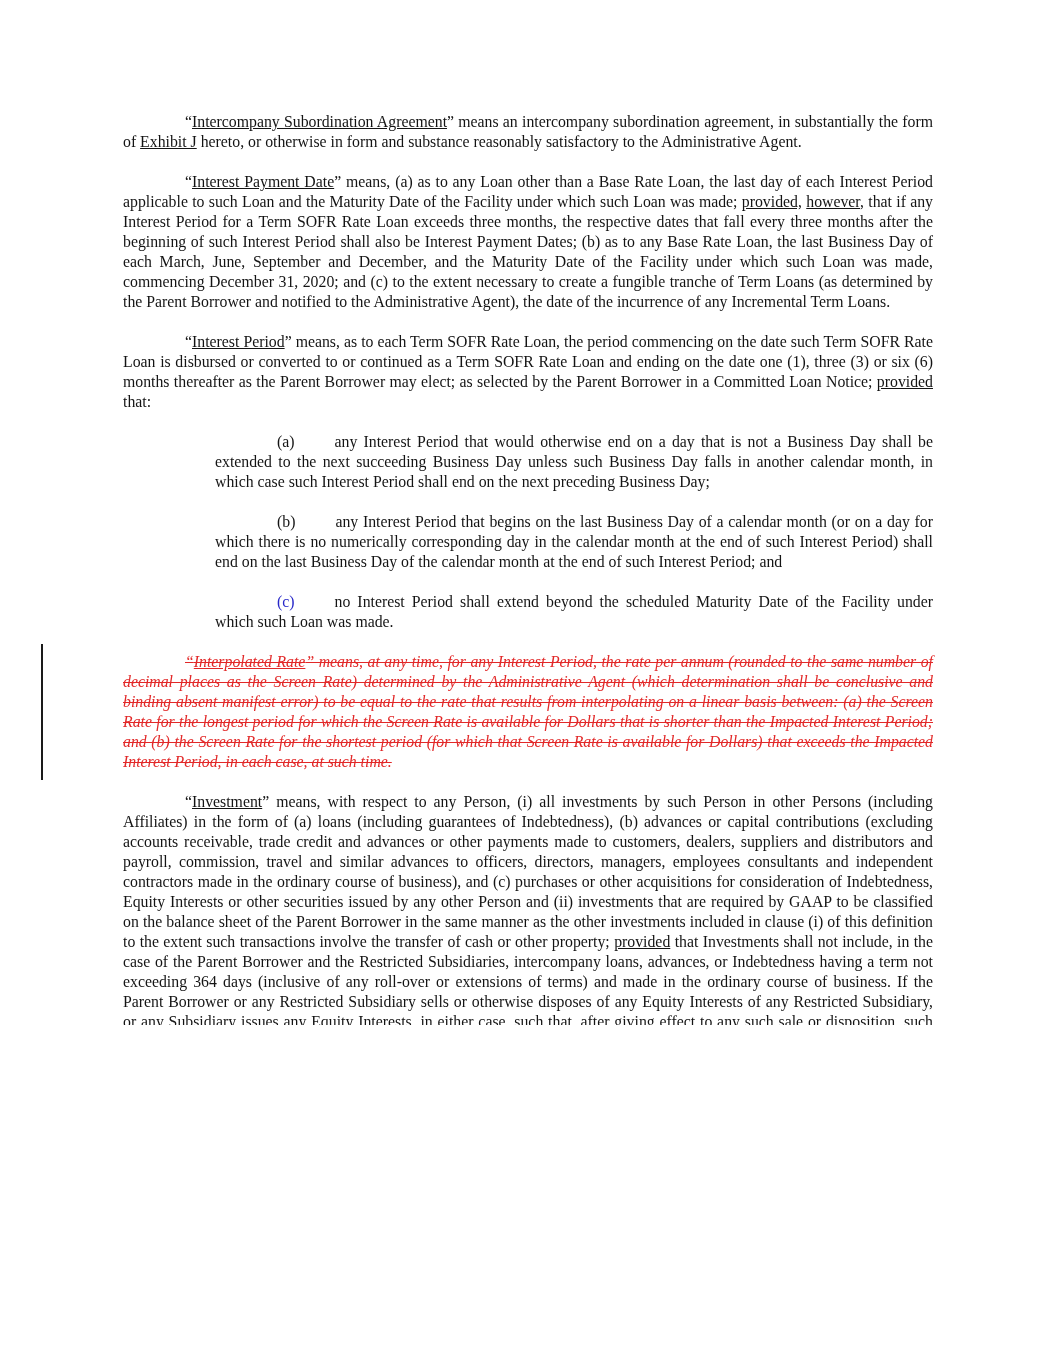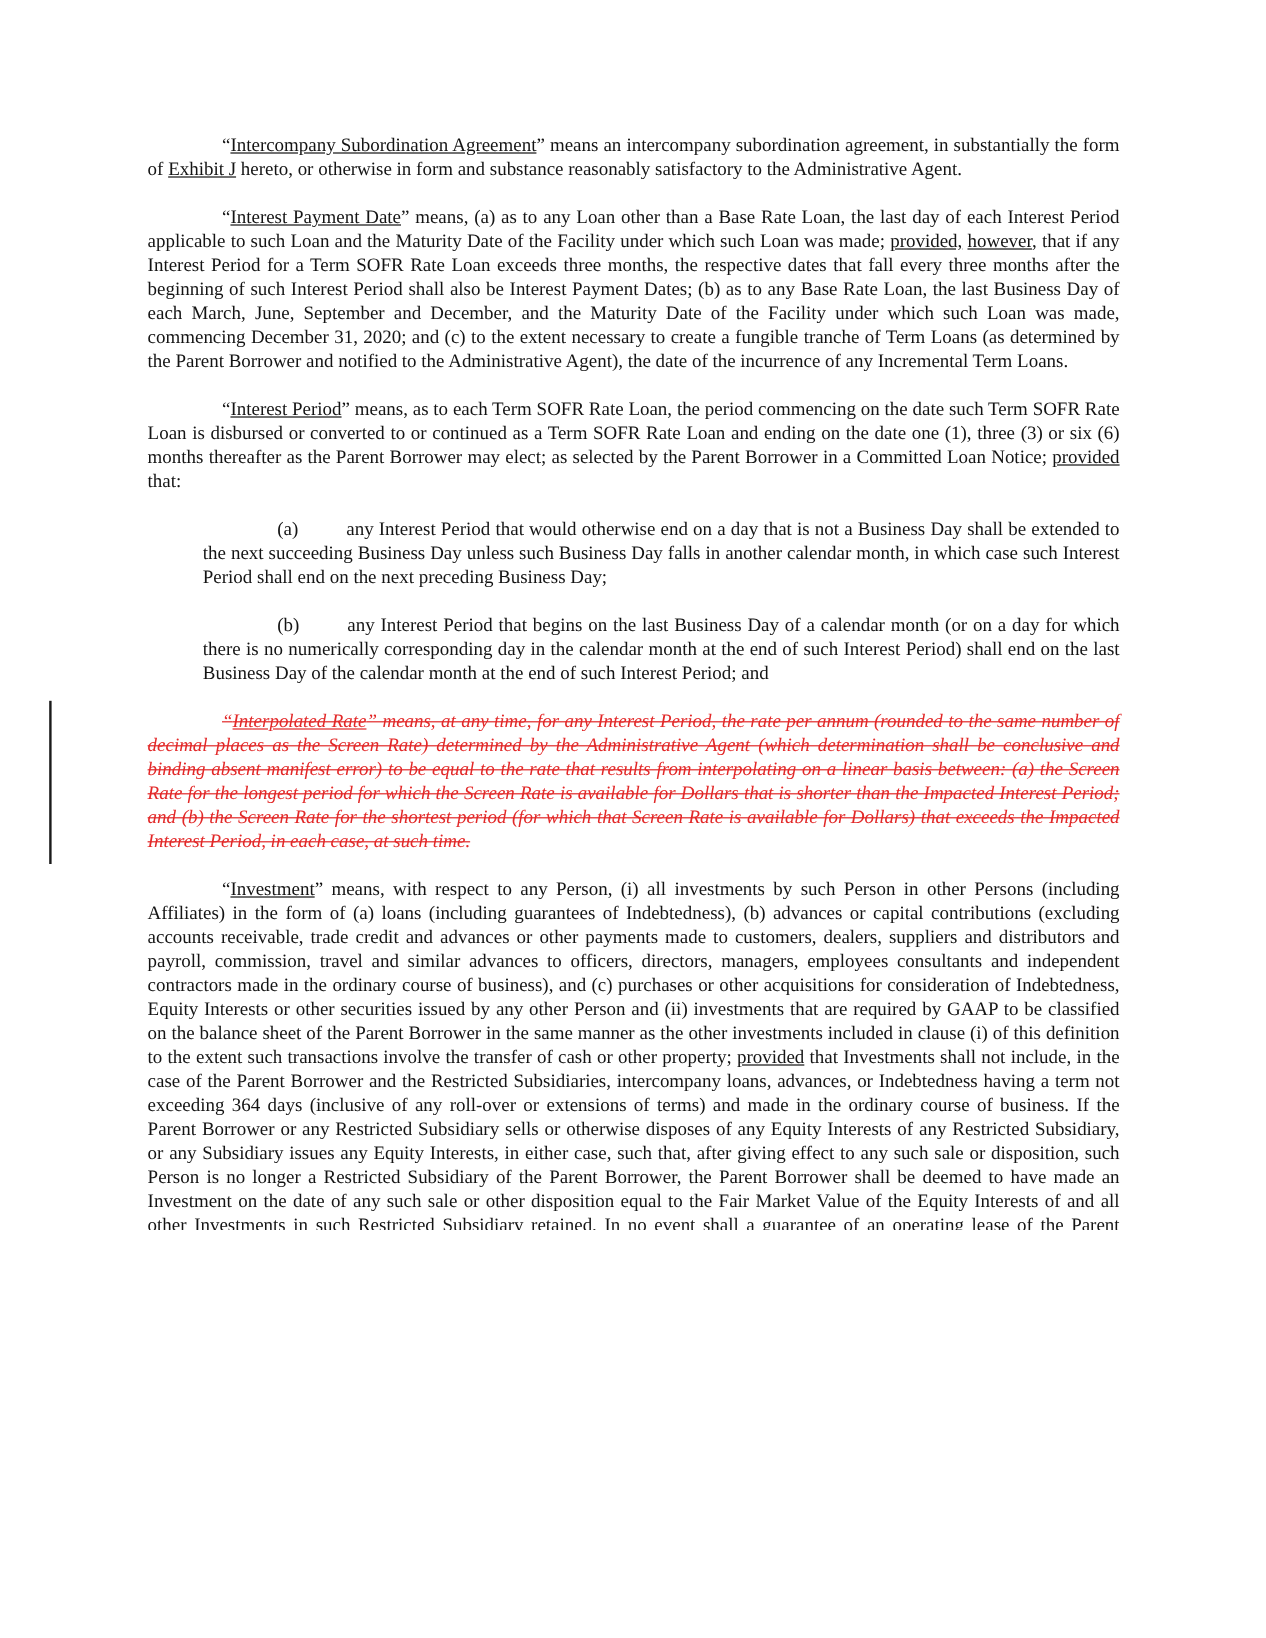--- a/index.html
+++ b/index.html
@@ -26,21 +26,21 @@
   }
   p.para{
     margin:0 0 20px 0;
     text-indent:62px;
     text-align:justify;
     font-size:15.8px;
     line-height:20px;
     color:var(--body-color);
   }
   p.sub{
-    margin-left:46px;
+    margin-left:92px;
   }
   .tab{display:inline-block;width:40px;}
   .u{text-decoration:underline;}
   .deleted-wrap{position:relative;font-style:italic;}
   p.deleted{
     color:var(--deleted-color);
     text-decoration:line-through;
   }
   p.deleted .u{text-decoration:underline;}
   .change-bar{
@@ -71,20 +71,21 @@
     <p class="para"><span>“</span><span class="u">Intercompany Subordination Agreement</span><span>” means an intercompany subordination agreement, in substantially the form of </span><span class="u">Exhibit J</span><span> hereto, or otherwise in form and substance reasonably satisfactory to the Administrative Agent.</span></p>
 
     <p class="para"><span>“</span><span class="u">Interest Payment Date</span><span>” means, (a) as to any Loan other than a Base Rate Loan, the last day of each Interest Period applicable to such Loan and the Maturity Date of the Facility under which such Loan was made; </span><span class="u">provided,</span><span> </span><span class="u">however</span><span>, that if any Interest Period for a Term SOFR Rate Loan exceeds three months, the respective dates that fall every three months after the beginning of such Interest Period shall also be Interest Payment Dates; (b) as to any Base Rate Loan, the last Business Day of each March, June, September and December, and the Maturity Date of the Facility under which such Loan was made, commencing December 31, 2020; and (c) to the extent necessary to create a fungible tranche of Term Loans (as determined by the Parent Borrower and notified to the Administrative Agent), the date of the incurrence of any Incremental Term Loans.</span></p>
 
     <p class="para"><span>“</span><span class="u">Interest Period</span><span>” means, as to each Term SOFR Rate Loan, the period commencing on the date such Term SOFR Rate Loan is disbursed or converted to or continued as a Term SOFR Rate Loan and ending on the date one (1), three (3) or six (6) months thereafter as the Parent Borrower may elect; as selected by the Parent Borrower in a Committed Loan Notice; </span><span class="u">provided</span><span> that:</span></p>
 
     <p class="para sub"><span>(a)</span><span class="tab"></span><span>any Interest Period that would otherwise end on a day that is not a Business Day shall be extended to the next succeeding Business Day unless such Business Day falls in another calendar month, in which case such Interest Period shall end on the next preceding Business Day;</span></p>
 
     <p class="para sub"><span>(b)</span><span class="tab"></span><span>any Interest Period that begins on the last Business Day of a calendar month (or on a day for which there is no numerically corresponding day in the calendar month at the end of such Interest Period) shall end on the last Business Day of the calendar month at the end of such Interest Period; and</span></p>
 
+    <p class="para sub"><span style="color: rgb(40, 40, 200);">(c)</span><span class="tab"></span><span>no Interest Period shall extend beyond the scheduled Maturity Date of the Facility under which such Loan was made.</span></p>
 
     <div class="deleted-wrap">
       <div class="change-bar"></div>
       <p class="para deleted"><span>“</span><span class="u">Interpolated Rate</span><span>” means, at any time, for any Interest Period, the rate per annum (rounded to the same number of decimal places as the Screen Rate) determined by the Administrative Agent (which determination shall be conclusive and binding absent manifest error) to be equal to the rate that results from interpolating on a linear basis between: (a) the Screen Rate for the longest period for which the Screen Rate is available for Dollars that is shorter than the Impacted Interest Period; and (b) the Screen Rate for the shortest period (for which that Screen Rate is available for Dollars) that exceeds the Impacted Interest Period, in each case, at such time.</span></p>
     </div>
 
     <p class="para"><span>“</span><span class="u">Investment</span><span>” means, with respect to any Person, (i) all investments by such Person in other Persons (including Affiliates) in the form of (a) loans (including guarantees of Indebtedness), (b) advances or capital contributions (excluding accounts receivable, trade credit and advances or other payments made to customers, dealers, suppliers and distributors and payroll, commission, travel and similar advances to officers, directors, managers, employees consultants and independent contractors made in the ordinary course of business), and (c) purchases or other acquisitions for consideration of Indebtedness, Equity Interests or other securities issued by any other Person and (ii) investments that are required by GAAP to be classified on the balance sheet of the Parent Borrower in the same manner as the other investments included in clause (i) of this definition to the extent such transactions involve the transfer of cash or other property; </span><span class="u">provided</span><span> that Investments shall not include, in the case of the Parent Borrower and the Restricted Subsidiaries, intercompany loans, advances, or Indebtedness having a term not exceeding 364 days (inclusive of any roll-over or extensions of terms) and made in the ordinary course of business.  If the Parent Borrower or any Restricted Subsidiary sells or otherwise disposes of any Equity Interests of any Restricted Subsidiary, or any Subsidiary issues any Equity Interests, in either case, such that, after giving effect to any such sale or disposition, such Person is no longer a Restricted Subsidiary of the Parent Borrower, the Parent Borrower shall be deemed to have made an Investment on the date of any such sale or other disposition equal to the Fair Market Value of the Equity Interests of and all other Investments in such Restricted Subsidiary retained.  In no event shall a guarantee of an operating lease of the Parent Borrower or any Restricted Subsidiary be deemed an Investment.  For purposes of the definition of “Unrestricted Subsidiary” and Section 7.05:</span></p>
 
   </div>
 

